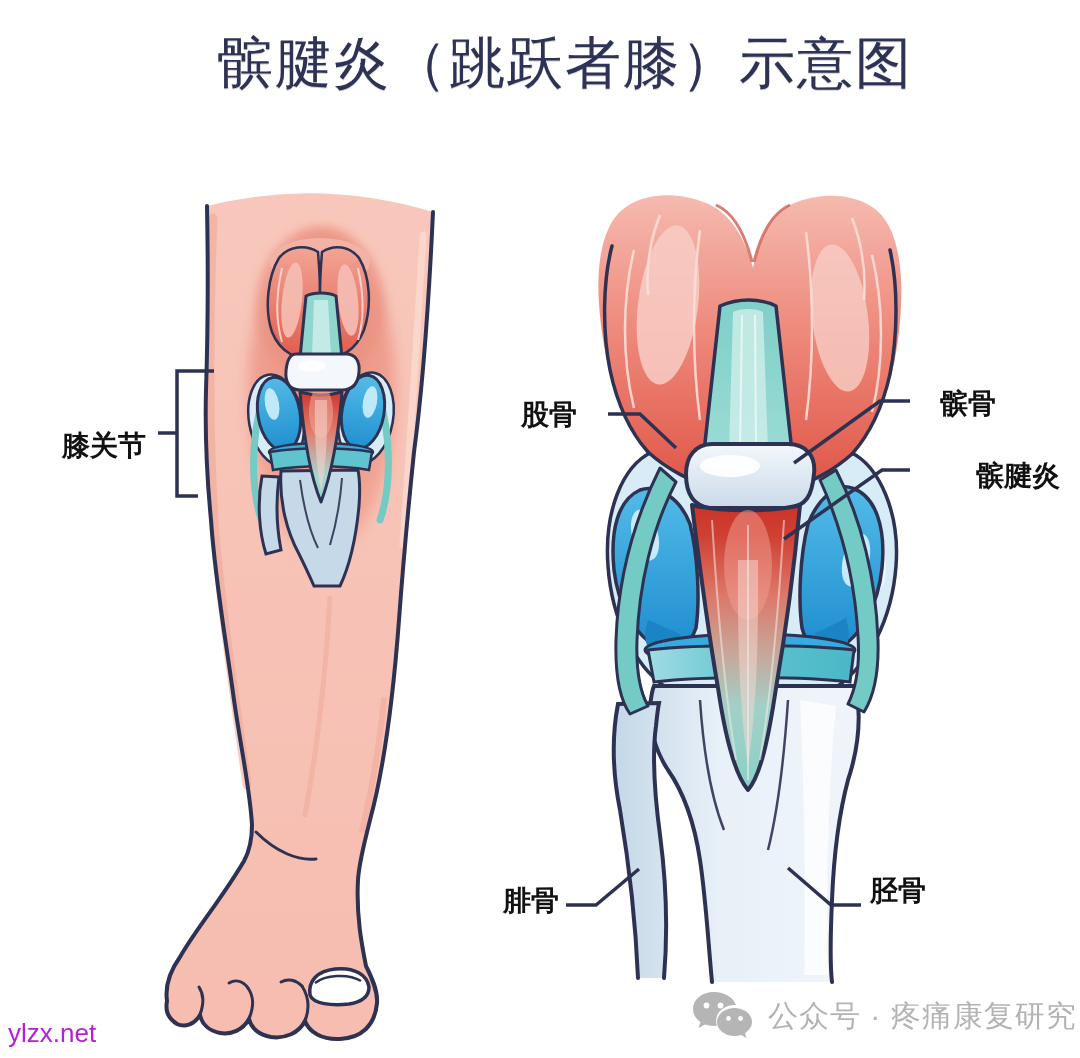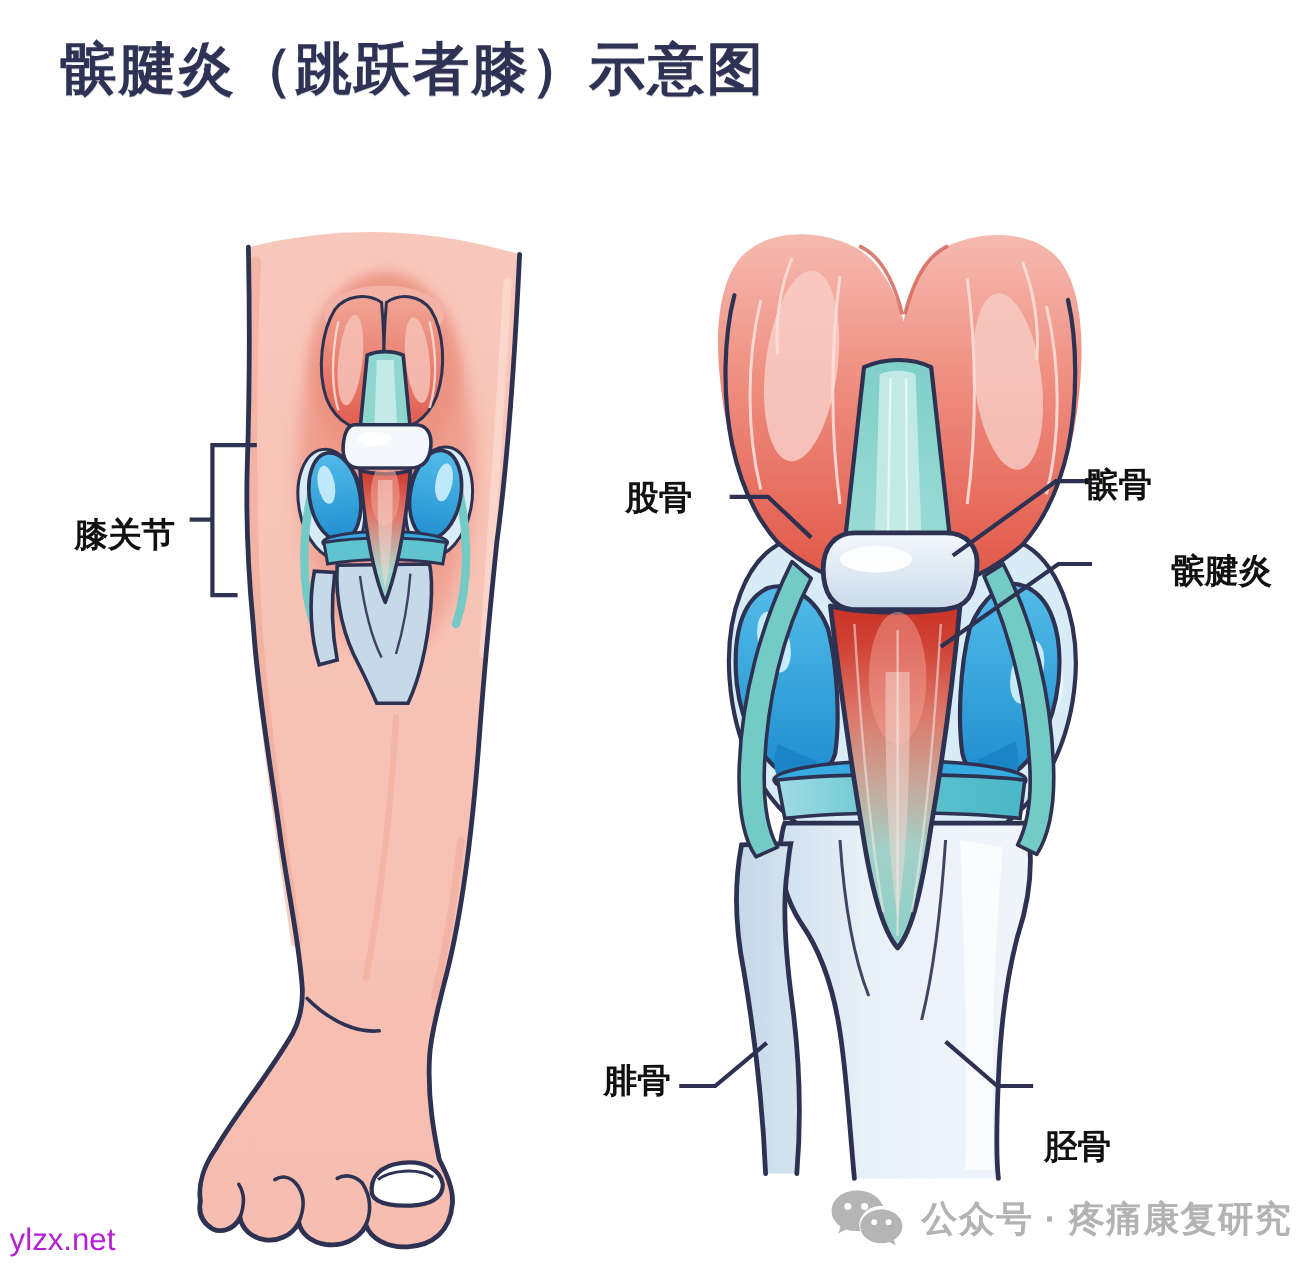--- a/index.html
+++ b/index.html
@@ -1,24 +1,24 @@
 <!DOCTYPE html>
 <html><head>
 <meta charset="utf-8">
 <style>
   html,body{margin:0;padding:0;background:#fff;}
   .canvas{position:relative;width:1080px;height:1058px;background:#fff;overflow:hidden;
           font-family:"Liberation Sans","DejaVu Sans",sans-serif;}
   .art{position:absolute;left:0;top:0;}
-  .title{position:absolute;top:26px;left:50px;right:0;
-         font-size:47px;font-weight:700;color:#2e3254;letter-spacing:2px;
+  .title{position:absolute;top:26px;left:50px;right:0;text-align:center;
+         font-size:56px;font-weight:400;color:#2e3254;letter-spacing:2px;
          text-shadow:0 1px 0 rgba(46,50,84,.25);}
   .lbl{position:absolute;font-size:28px;font-weight:800;color:#111;line-height:1.15;white-space:nowrap;}
   .wm{position:absolute;left:688px;top:990px;display:flex;align-items:center;gap:12px;}
-  .wm-text{font-size:30px;color:#b3b3b3;font-weight:700;letter-spacing:1px;white-space:nowrap;}
+  .wm-text{font-size:30px;color:#b3b3b3;font-weight:400;letter-spacing:1px;white-space:nowrap;}
   .site{position:absolute;left:8px;top:1018px;font-size:26px;color:#b520d6;}
 </style>
 </head>
 <body>
 
 <div class="canvas">
 
   <svg class="art" width="1080" height="1058" viewBox="0 0 1080 1058">
     <defs>
       <linearGradient id="skinGrad" x1="0" y1="190" x2="0" y2="1040" gradientUnits="userSpaceOnUse">
@@ -266,24 +266,24 @@
       <polyline points="910,470 882,470 784,539"></polyline>
       <polyline points="566,905 596,905 639,869"></polyline>
       <polyline points="861,905 831,905 788,868"></polyline>
     </g>
   </svg>
 
   <div class="title">髌腱炎（跳跃者膝）示意图</div>
 
   <div class="lbl" style="left:62px;top:430px">膝关节</div>
   <div class="lbl" style="left:521px;top:399px">股骨</div>
-  <div class="lbl" style="left:904px;top:388px">髌骨</div>
+  <div class="lbl" style="left:940px;top:388px">髌骨</div>
   <div class="lbl" style="left:976px;top:460px">髌腱炎</div>
   <div class="lbl" style="left:503px;top:885px">腓骨</div>
-  <div class="lbl" style="left:870px;top:940px">胫骨</div>
+  <div class="lbl" style="left:870px;top:875px">胫骨</div>
 
   <div class="wm">
     <svg width="68" height="52" viewBox="0 0 68 52">
       <g fill="#b5b5b5">
         <path d="M26,2 C14,2 5,9.5 5,19 c0,5.5 3,10 7.5,13 l-2,6 6.5-3.5 c2.8,0.9 5.8,1.4 9,1.4 1,0 2,-0.05 3,-0.16 -0.6,-1.5 -0.9,-3.1 -0.9,-4.8 0,-8.8 8.2,-15.9 18.3,-15.9 0.5,0 1,0.02 1.5,0.05 C45.5,7.5 36.8,2 26,2 Z"></path>
         <path d="M46.5,18 c-9.7,0 -17.5,6.3 -17.5,14 0,7.7 7.8,14 17.5,14 2.4,0 4.7,-0.4 6.8,-1.1 L58.5,48 l-1.6,-4.8 C60.8,40.7 64,36.7 64,32 64,24.3 56.2,18 46.5,18 Z"></path>
       </g>
       <g fill="#ffffff">
         <circle cx="18.5" cy="15.5" r="2.9"></circle>
         <circle cx="32.5" cy="15.5" r="2.9"></circle>

